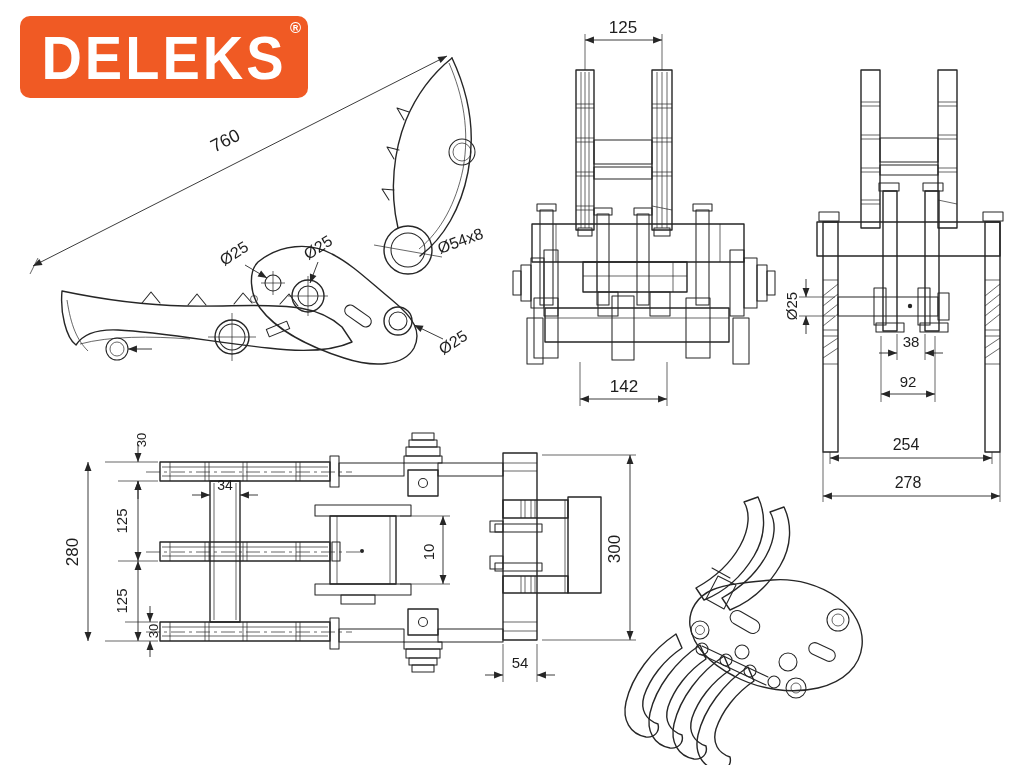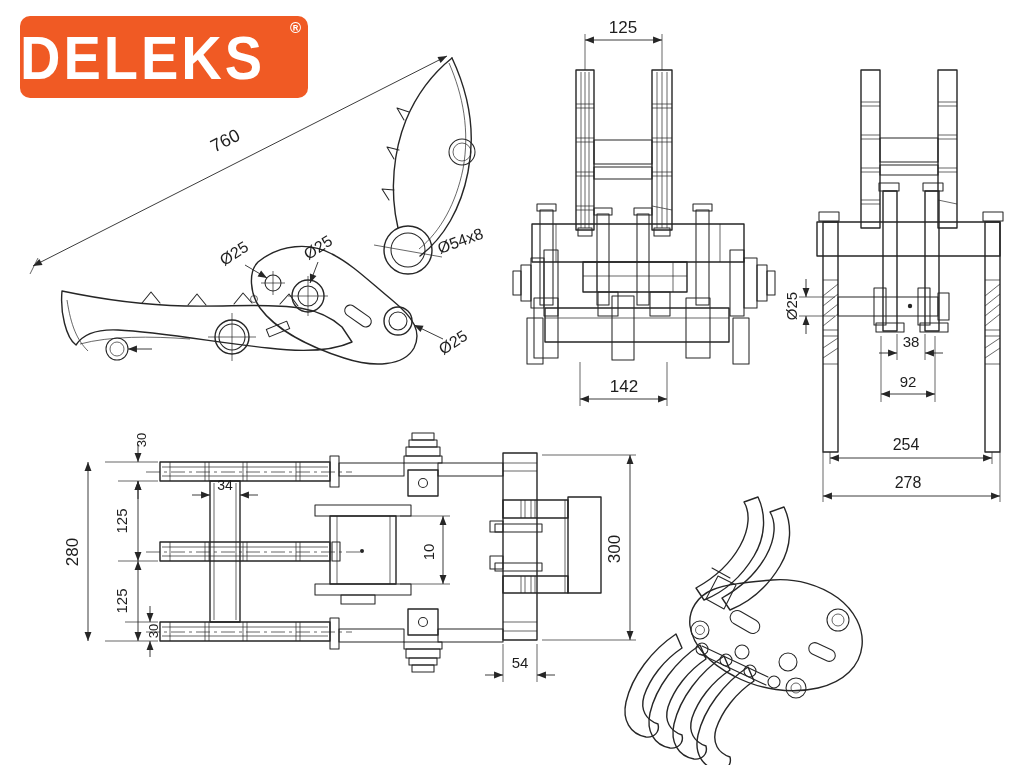--- a/index.html
+++ b/index.html
@@ -1,19 +1,19 @@
 <!DOCTYPE html>
 <html><head>
 <meta charset="utf-8">
 <style>
   html,body{margin:0;padding:0;background:#e8e8e8;}
   .stage{position:relative;width:1024px;height:765px;background:#ffffff;overflow:hidden;
          font-family:"Liberation Sans",sans-serif;}
   .logo{position:absolute;left:20px;top:16px;width:288px;height:82px;background:#F05A24;
-        border-radius:10px;display:flex;align-items:center;justify-content:flex-start;}
+        border-radius:10px;display:flex;align-items:center;justify-content:center;}
   .logo .brand{color:#ffffff;font-weight:bold;font-size:56px;letter-spacing:3px;
         font-family:"Liberation Sans",sans-serif;transform:scaleY(1.08);}
   .logo .reg{position:absolute;top:3px;right:7px;color:#ffffff;font-size:15px;font-weight:bold;}
   svg{position:absolute;left:0;top:0;}
   .o{fill:none;stroke:#262626;stroke-width:1.4;stroke-linejoin:round;stroke-linecap:round;}
   .m{fill:none;stroke:#262626;stroke-width:1.05;stroke-linejoin:round;stroke-linecap:round;}
   .t{fill:none;stroke:#262626;stroke-width:0.7;}
   .d{fill:none;stroke:#262626;stroke-width:0.9;}
   .cl{stroke-dasharray:14 4 3 4;}
   .dim-text{fill:#1d1d1d;font-family:"Liberation Sans",sans-serif;}

